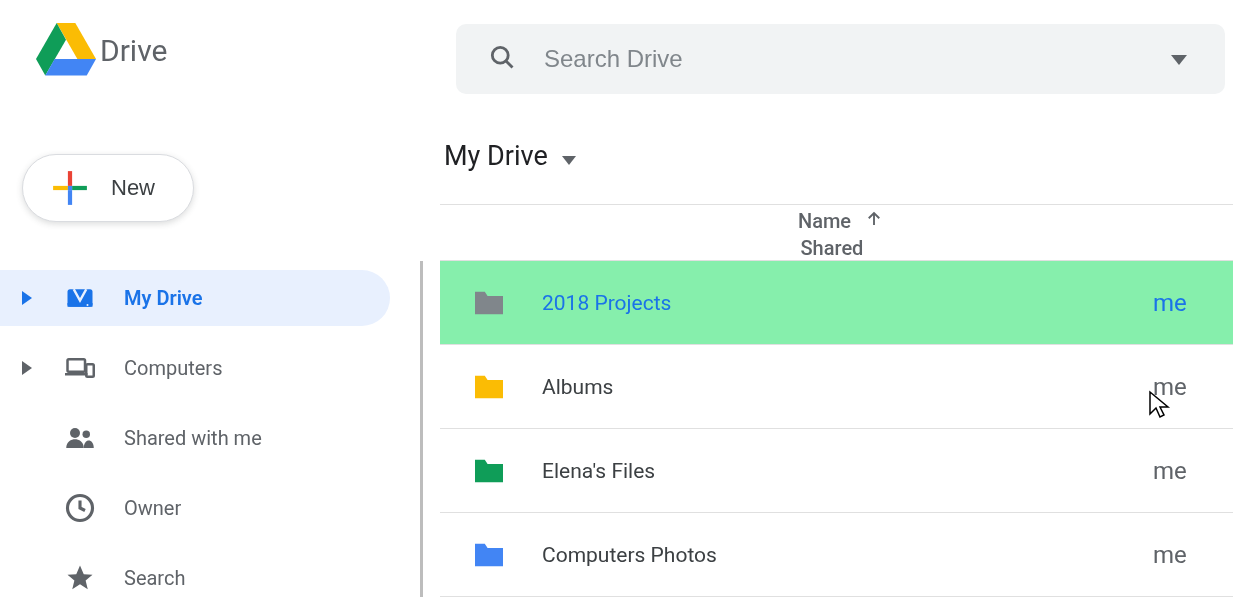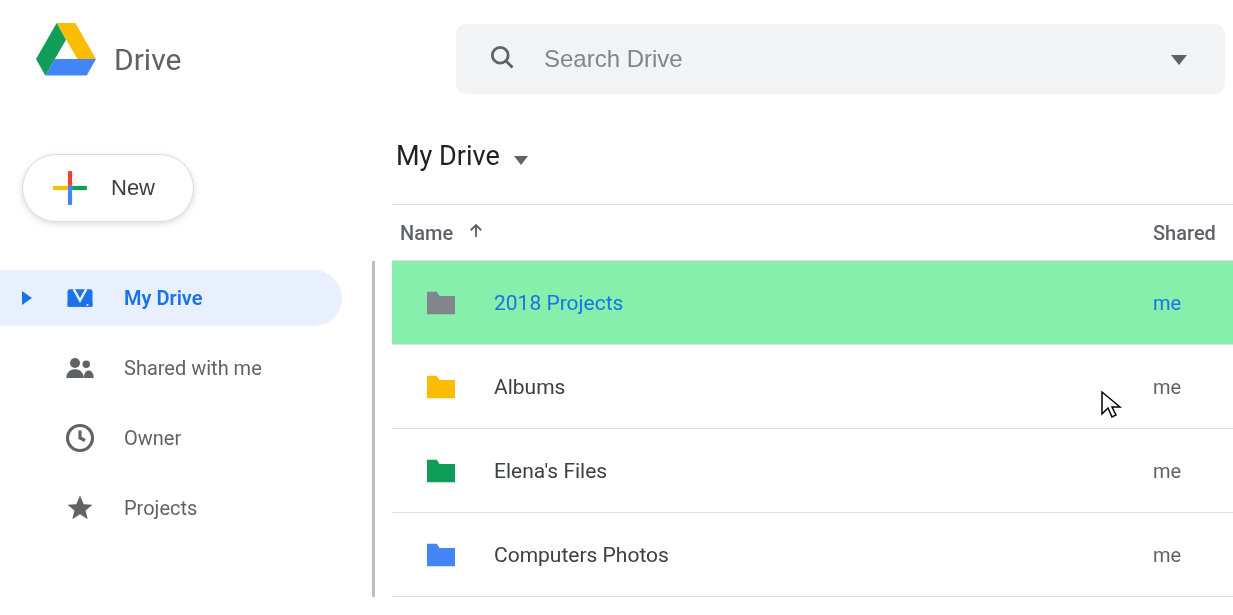--- a/index.html
+++ b/index.html
@@ -14,22 +14,22 @@
     }
     
     .header {
       display: flex;
       align-items: center;
       height: 100px;
       padding-left: 36px;
     }
     .logo-wrap {
       display: flex;
-      align-items: flex-end;
-      gap: 18px;
+      align-items: center;
+      gap: 4px;
       width: 420px;
     }
     .logo { width: 60px; height: 54px; }
     .app-name { font-size: 30px; color: #5f6368; }
     .search-bar {
       flex: 1;
       height: 70px;
       background: #f1f3f4;
       border-radius: 10px;
       display: flex;
@@ -45,21 +45,21 @@
       font-size: 24px;
       margin-left: 28px;
       color: #202124;
       flex: 1;
       outline: none;
     }
     .search-input::placeholder { color: #80868b; }
     .search-options { color: #5f6368; padding: 6px; }
     
     .content { display: flex; height: calc(100% - 100px); }
-    .sidebar { width: 372px; padding-top: 54px; }
+    .sidebar { width: 420px; padding-top: 54px; }
     .new-btn {
       display: flex;
       align-items: center;
       gap: 22px;
       background: #fff;
       border: 1px solid #dadce0;
       border-radius: 40px;
       padding: 14px 38px 14px 28px;
       margin-left: 22px;
       box-shadow: 0 2px 6px rgba(60,64,67,0.18);
@@ -107,38 +107,39 @@
     .divider { border-top: 1px solid #e0e0e0; margin-bottom: 0; }
     .col-headers {
       display: flex;
       align-items: center;
       height: 56px;
       color: #5f6368;
       font-size: 20px;
       font-weight: 500;
       border-bottom: 1px solid #e0e0e0;
       padding-left: 8px;
+      flex-direction: column;
     }
     .col-name { flex: 1; display:flex; align-items:center; gap: 14px; }
     .col-owner { width: 80px; text-align: left; }
     .sort-arrow { color: #5f6368; }
     .file-list { border-left: 3px solid #bdbdbd; margin-left: -20px; padding-left: 17px; }
     .file-row {
       display: flex;
       align-items: center;
       height: 84px;
       border-bottom: 1px solid #e0e0e0;
       padding-left: 32px;
       cursor: pointer;
     }
     .file-row.selected { background: #86efac; }
     .file-icon { width: 34px; height: 28px; margin-right: 36px; }
     .file-name { font-size: 21px; color: #3c4043; flex: 1; }
     .file-row.selected .file-name { color: #1a73e8; }
-    .file-owner { width: 80px; font-size: 20px; color: #5f6368; }
+    .file-owner { width: 80px; font-size: 24px; color: #5f6368; }
     .file-row.selected .file-owner { color: #1a73e8; }
     .cursor-overlay {
       position: absolute;
       left: 728px;
       top: 290px;
       pointer-events: none;
     }
   </style>
 </head>
 <body>
@@ -192,20 +193,35 @@
         <svg viewBox="0 0 24 24" fill="#1a73e8">
             <rect x="2" y="5" width="20" height="14" rx="2"></rect>
             <path d="M7 5 L12 14 L17 5" stroke="#e8f0fe" stroke-width="2" fill="none"></path>
             <rect x="2" y="16" width="20" height="3" fill="#1a73e8"></rect>
             <circle cx="18" cy="17.5" r="0.8" fill="#e8f0fe"></circle>
           </svg>
       </span>
       <span class="nav-label">My Drive</span>
     </div>
 
+    <div class="nav-item">
+      <span class="expand-arrow">
+        <svg width="10" height="14" viewBox="0 0 10 14">
+            <path d="M0 0 L10 7 L0 14 Z" fill="currentColor"></path>
+          </svg>
+      </span>
+      <span class="nav-icon">
+        <svg viewBox="0 0 24 24" fill="none" stroke="#5f6368" stroke-width="2">
+            <rect x="2" y="5" width="14" height="10" rx="1"></rect>
+            <line x1="0" y1="17" x2="18" y2="17"></line>
+            <rect x="17" y="9" width="6" height="10" rx="1"></rect>
+          </svg>
+      </span>
+      <span class="nav-label">Computers</span>
+    </div>
 
     <div class="nav-item">
       <span class="spacer14"></span>
       <span class="nav-icon">
         <svg viewBox="0 0 24 24" fill="#5f6368">
             <circle cx="8" cy="8" r="4"></circle>
             <circle cx="17" cy="9" r="3"></circle>
             <path d="M1 20 C1 15 5 13 8 13 C11 13 15 15 15 20 Z"></path>
             <path d="M15 20 C15 16 17 14 19 14 C21 14 23 16 23 20 Z"></path>
           </svg>
@@ -224,21 +240,21 @@
       <span class="nav-label">Owner</span>
     </div>
 
     <div class="nav-item">
       <span class="spacer14"></span>
       <span class="nav-icon">
         <svg viewBox="0 0 24 24" fill="#5f6368">
             <path d="M12 2 L15 9 L22 9.3 L16.5 14 L18.2 21 L12 17 L5.8 21 L7.5 14 L2 9.3 L9 9 Z"></path>
           </svg>
       </span>
-      <span class="nav-label">Projects</span>
+      <span class="nav-label">Search</span>
     </div>
   </div>
 
   <div class="main">
     <div class="breadcrumb">
       <span>My Drive</span>
       <span class="breadcrumb-caret">
         <svg width="14" height="9" viewBox="0 0 14 9">
             <path d="M0 0 L14 0 L7 9 Z" fill="#5f6368"></path>
           </svg>

